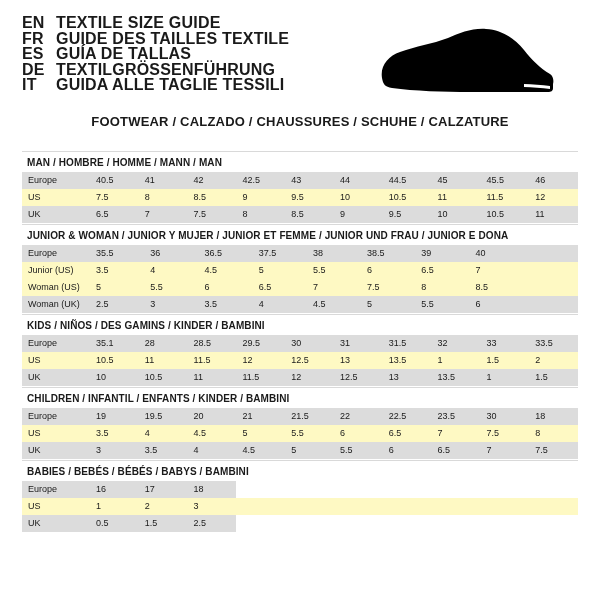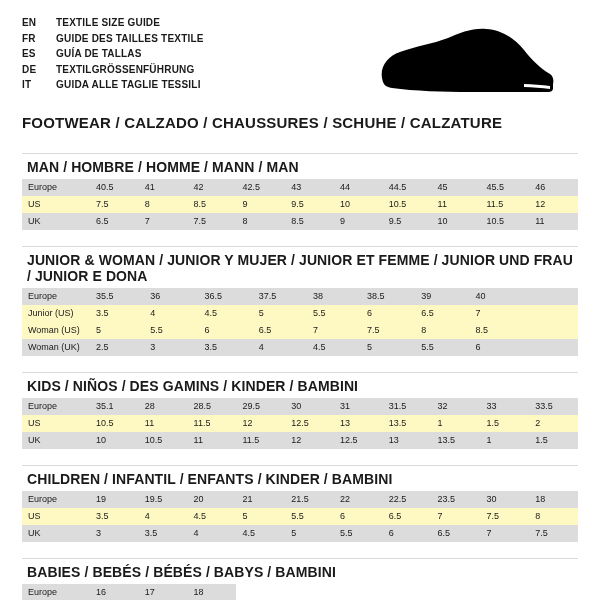--- a/index.html
+++ b/index.html
@@ -28,48 +28,49 @@
     align-items: flex-start;
   }
   .lang-block {
     display: flex;
     flex-direction: column;
     gap: 1px;
   }
   .lang-row {
     display: flex;
     align-items: center;
-    font-size: 10px;
+    font-size: 16px;
     font-weight: bold;
     letter-spacing: .2px;
     line-height: 14.5px;
   }
   .lang-code {
     width: 34px;
     flex: 0 0 34px;
   }
   .lang-title {
     white-space: nowrap;
   }
   .shoe-art {
     margin-top: 12px;
     margin-right: 24px;
   }
   .subtitle {
     margin-top: 14px;
-    font-size: 15px;
+    font-size: 13px;
     font-weight: bold;
     letter-spacing: .2px;
+    text-align: center;
   }
   
   .section {
-    margin-top: 16px;
+    margin-top: 1px;
   }
   .section-title {
-    font-size: 14px;
+    font-size: 10px;
     font-weight: bold;
     letter-spacing: .1px;
     padding: 0 0 4px 5px;
     border-top: 1px solid #d9d9d9;
     padding-top: 5px;
   }
   table {
     border-collapse: collapse;
     width: 100%;
     table-layout: fixed;

